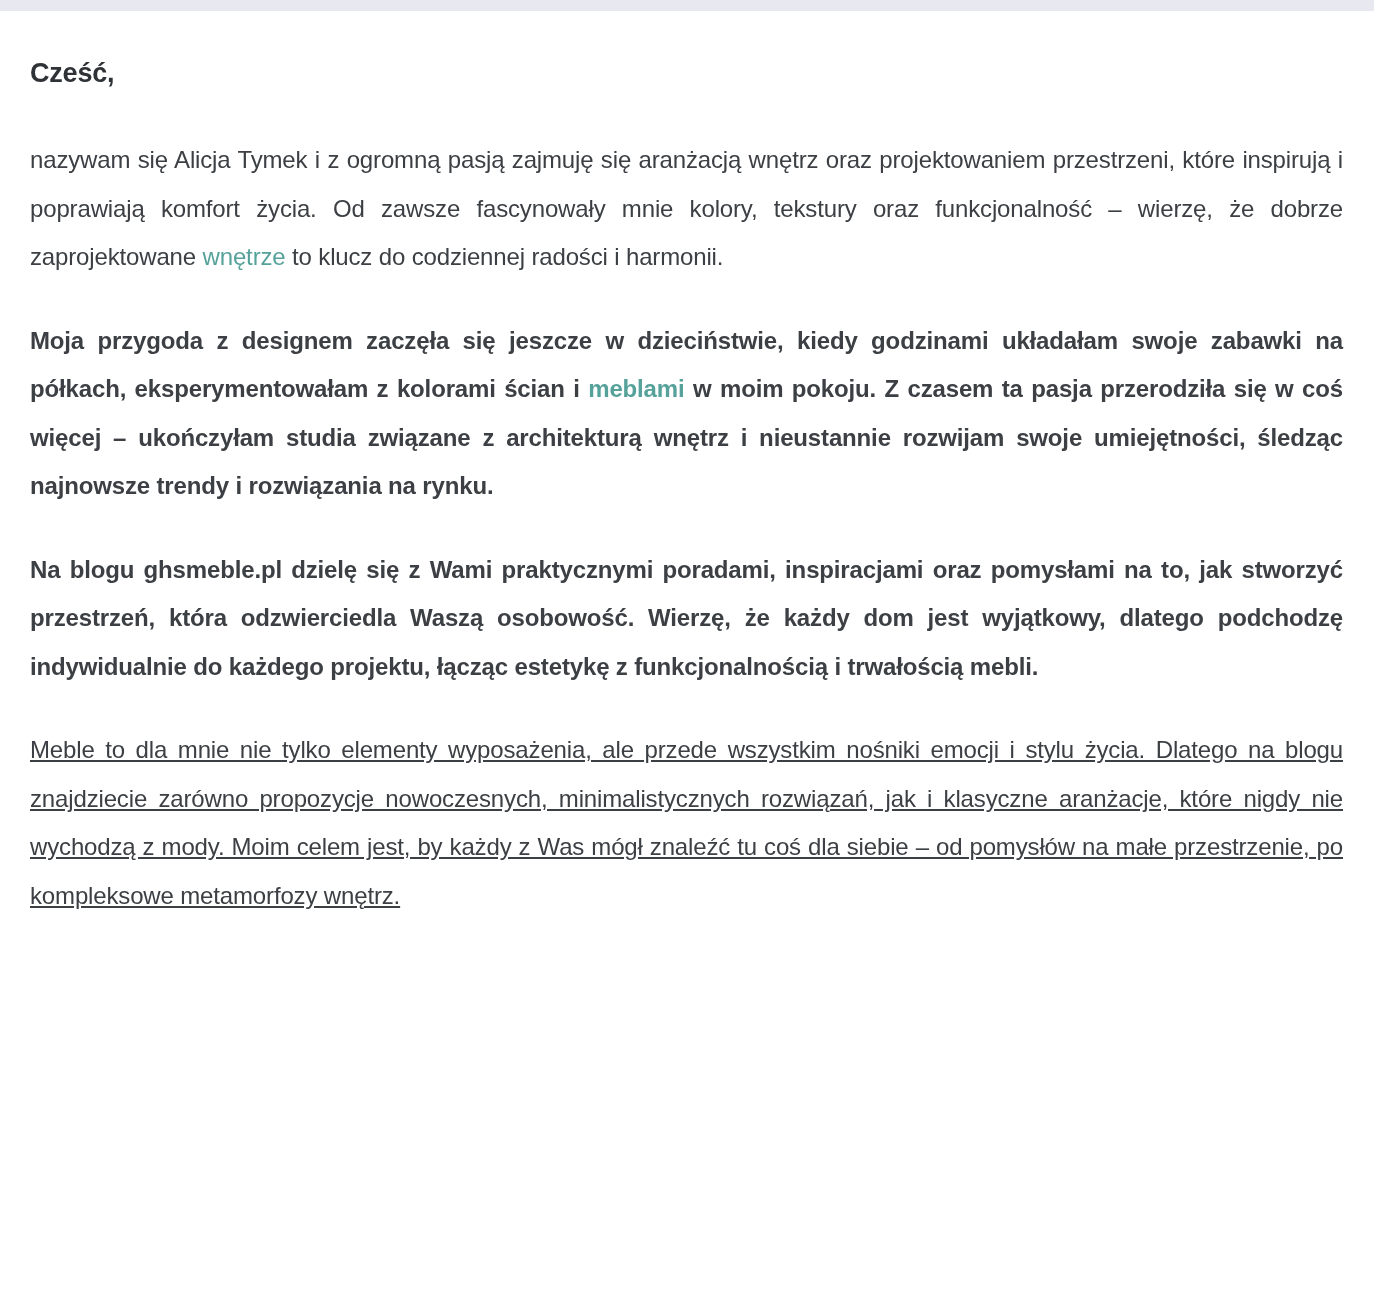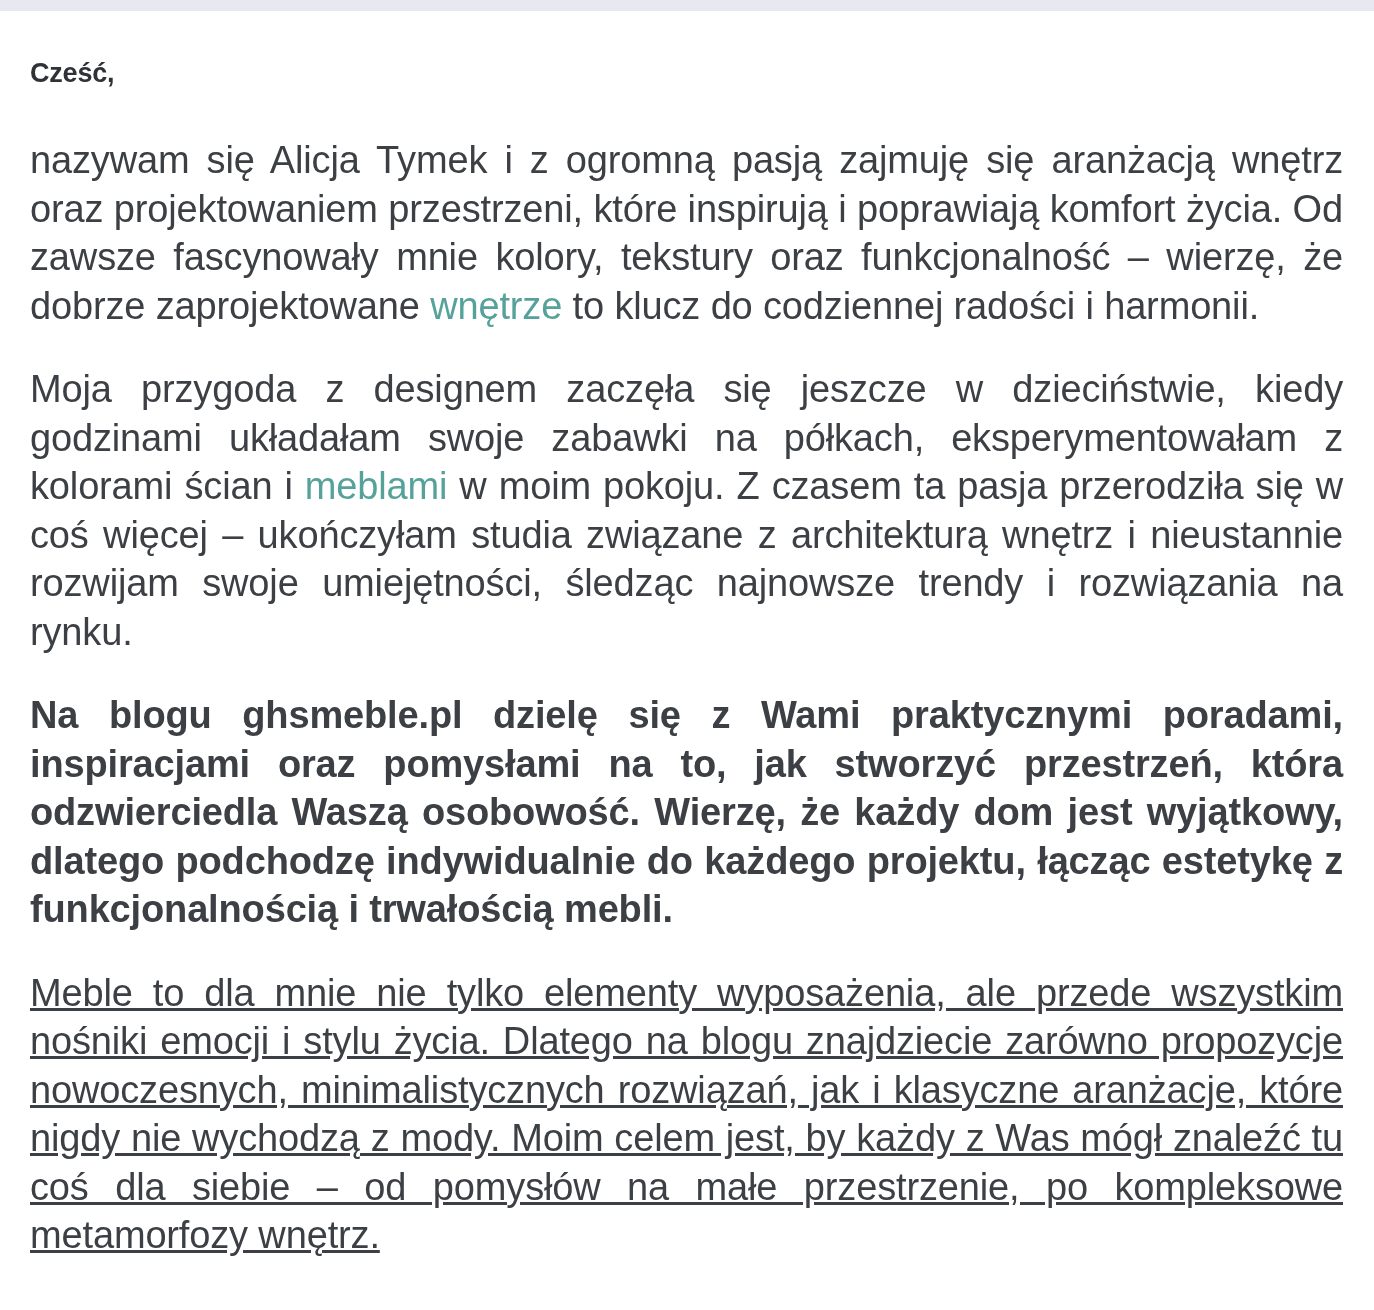--- a/index.html
+++ b/index.html
@@ -32,31 +32,31 @@
   .greeting {
     font-size: 27px;
     font-weight: bold;
     color: #2f3337;
     letter-spacing: -0.2px;
     margin: 0;
     padding-top: 45px;
     line-height: 34px;
   }
   .para {
-    font-size: 38px;
+    font-size: 24px;
     line-height: 48.5px;
     color: #3c4044;
     text-align: justify;
     text-justify: inter-word;
     margin: 0;
     letter-spacing: -0.15px;
     font-weight: 400;
   }
   .para.p1 { padding-top: 46px; }
-  .para.p2 { padding-top: 35px; }
+  .para.p2 { padding-top: 35px; font-weight: bold; }
   .para.p3 { padding-top: 35px; font-weight: bold; }
   .para.p4 { padding-top: 35px; text-decoration: underline; }
   .para.p5 { padding-top: 35px; }
   a.inline-link {
     color: #56a29b;
     text-decoration: none;
   }
 </style>
 </head>
 <body>

